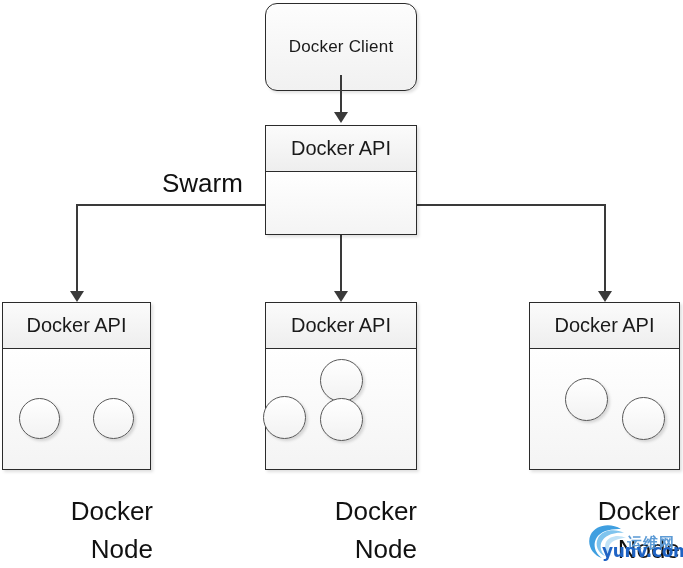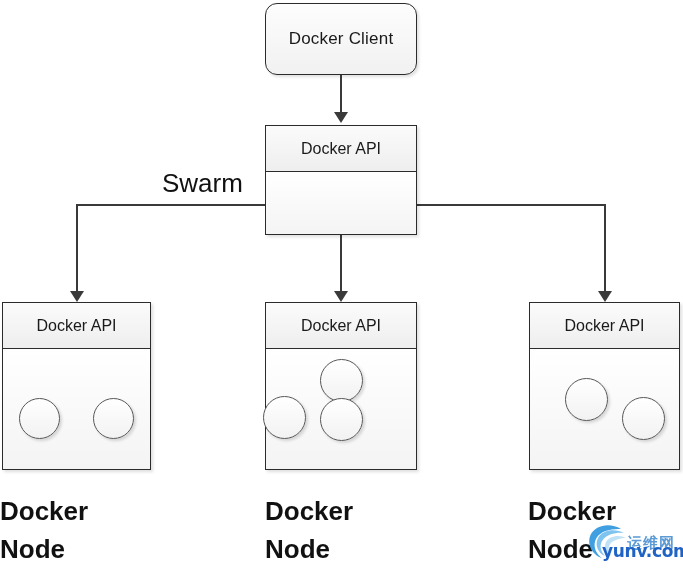--- a/index.html
+++ b/index.html
@@ -50,21 +50,21 @@
   .unit-header {
     box-sizing: border-box;
     height: 46px;
     border-bottom: 1px solid #2b2b2b;
     background: linear-gradient(to bottom, #fbfbfb 0%, #eeeeee 100%);
     display: flex;
     align-items: center;
     justify-content: center;
   }
   .unit-header-label {
-    font-size: 16px;
+    font-size: 20px;
     color: #1a1a1a;
   }
   .unit-body {
     position: relative;
     box-sizing: border-box;
     height: calc(100% - 46px);
     background: linear-gradient(to bottom, #ffffff 0%, #f4f4f4 100%);
   }
 
   
@@ -99,26 +99,25 @@
 
   
   .swarm-label {
     position: absolute;
     font-size: 26px;
     color: #111111;
     white-space: nowrap;
   }
   .node-caption {
     position: absolute;
-    text-align: left;
+    text-align: right;
     font-size: 26px;
     line-height: 38px;
     color: #111111;
     white-space: nowrap;
-    font-weight: bold;
   }
 
   
   .watermark {
     position: absolute;
     left: 588px;
     top: 518px;
     width: 95px;
     height: 48px;
     pointer-events: none;
@@ -149,21 +148,21 @@
     color: #1f63c4;
     font-family: "DejaVu Sans", sans-serif;
     letter-spacing: -0.3px;
   }
 </style>
 </head>
 <body>
 
 <div id="canvas">
 
-  <div class="box client-box" style="left:265px; top:3px; width:152px; height:72px;">
+  <div class="box client-box" style="left:265px; top:3px; width:152px; height:88px;">
     <span class="client-label">Docker Client</span>
   </div>
 
   <div class="vline" style="left:340px; top:75px; height:38px;"></div>
   <div class="arrowhead" style="left:334px; top:112px;"></div>
 
   <div class="hline" style="left:76px; top:204px; width:529px;"></div>
 
   <div class="vline" style="left:76px; top:204px; height:88px;"></div>
   <div class="arrowhead" style="left:70px; top:291px;"></div>

